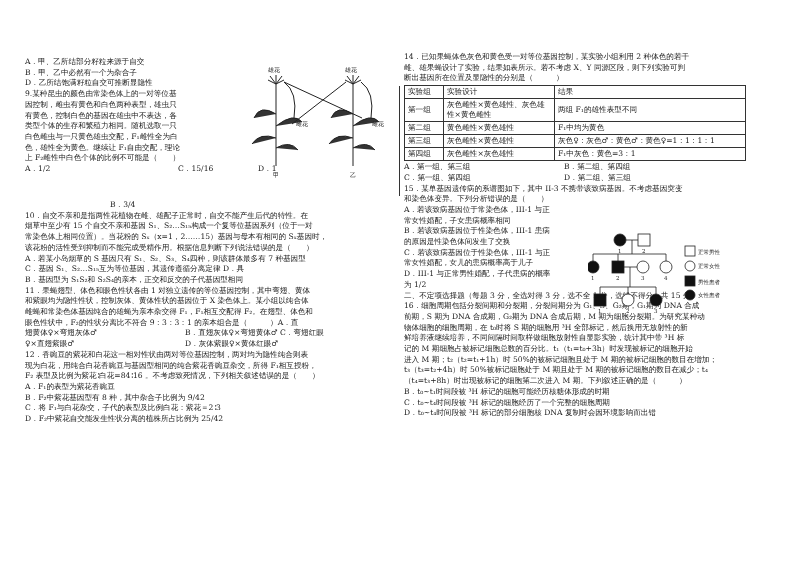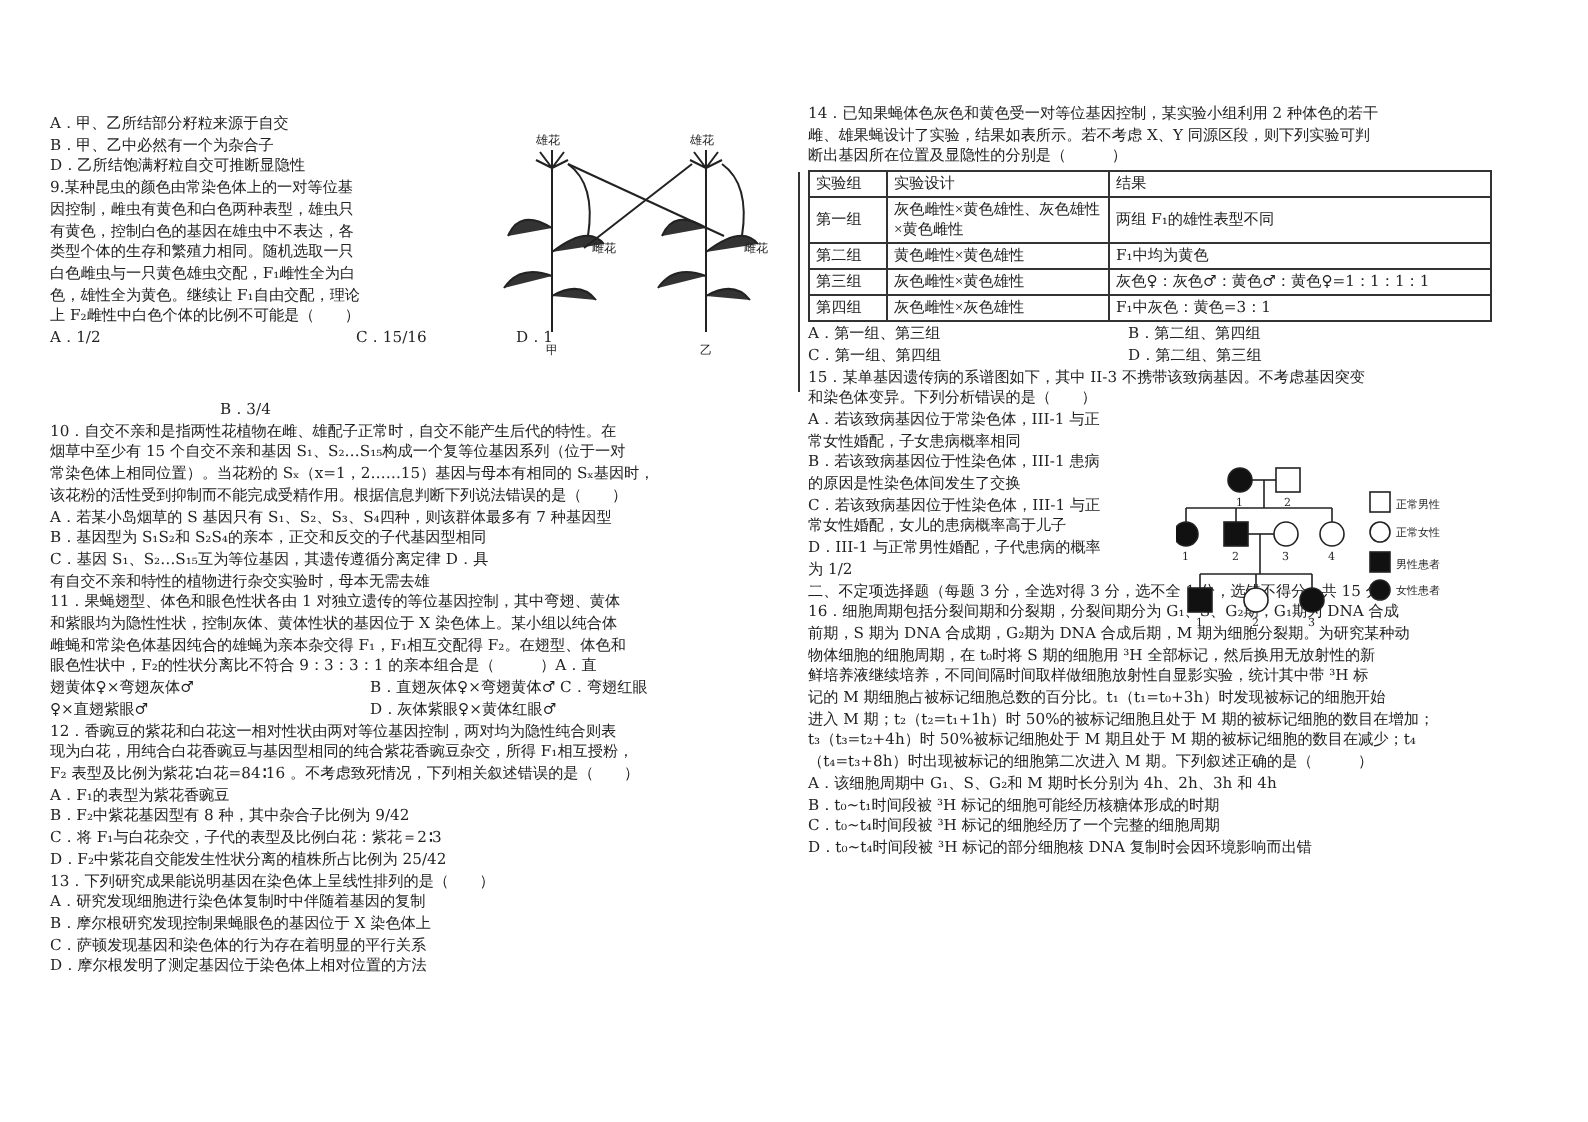--- a/index.html
+++ b/index.html
@@ -11,21 +11,21 @@
   .col-right { left: 404px; top: 52px; width: 376px; }
   .line { white-space: nowrap; display: block; }
   .opts4 { display: flex; white-space: nowrap; }
   .opts4 span { display: inline-block; }
   .opt-a { width: 85px; } .opt-b { width: 68px; margin-top: 36px; } .opt-c { width: 80px; }
   .two-col { display: flex; white-space: nowrap; }
   .two-col span:first-child { width: 160px; display: inline-block; }
   table.exp { border-collapse: collapse; width: 342px; margin-top: 1px; margin-bottom: 1px; }
   table.exp td { border: 1px solid #333; padding: 1px 3px; vertical-align: middle; font-size: 7.6px; line-height: 10px; }
   table.exp td.c1 { width: 32px; margin-left: 34px; }
-  table.exp td.c2 { width: 104px; font-family: Liberation Serif, serif; }
+  table.exp td.c2 { width: 104px; }
   .fig-plants { position: absolute; left: 238px; top: 64px; width: 160px; height: 120px; }
   .q15-block { position: relative; }
   .q15-text { width: 160px; }
   .pedigree { position: absolute; left: 163px; top: 226px; width: 200px; height: 95px; }
   .fig-vline { position: absolute; left: 399px; top: 86px; width: 1px; height: 110px; background: #333; }
 </style>
 </head>
 <body>
 
 <div class="page">
@@ -50,23 +50,22 @@
         <span class="opt-c">C．15/16</span>
         <span>D．1</span>
       </div>
     </div>
     <div>
       <span class="line">10．自交不亲和是指两性花植物在雌、雄配子正常时，自交不能产生后代的特性。在</span>
       <span class="line">烟草中至少有 15 个自交不亲和基因 S₁、S₂…S₁₅构成一个复等位基因系列（位于一对</span>
       <span class="line">常染色体上相同位置）。当花粉的 Sₓ（x=1，2……15）基因与母本有相同的 Sₓ基因时，</span>
       <span class="line">该花粉的活性受到抑制而不能完成受精作用。根据信息判断下列说法错误的是（　　）</span>
       <span class="line">A．若某小岛烟草的 S 基因只有 S₁、S₂、S₃、S₄四种，则该群体最多有 7 种基因型</span>
+      <span class="line">C．基因 S₁、S₂…S₁₅互为等位基因，其遗传遵循分离定律 D．具</span>
       <span class="line">B．基因型为 S₁S₂和 S₂S₄的亲本，正交和反交的子代基因型相同</span>
-      <span class="line">C．基因 S₁、S₂…S₁₅互为等位基因，其遗传遵循分离定律 D．具</span>
-      <span class="line">有自交不亲和特性的植物进行杂交实验时，母本无需去雄</span>
     </div>
     <div>
       <span class="line">11．果蝇翅型、体色和眼色性状各由 1 对独立遗传的等位基因控制，其中弯翅、黄体</span>
       <span class="line">和紫眼均为隐性性状，控制灰体、黄体性状的基因位于 X 染色体上。某小组以纯合体</span>
       <span class="line">雌蝇和常染色体基因纯合的雄蝇为亲本杂交得 F₁，F₁相互交配得 F₂。在翅型、体色和</span>
       <span class="line">眼色性状中，F₂的性状分离比不符合 9：3：3：1 的亲本组合是（　　　）A．直</span>
       <div class="two-col">
         <span>翅黄体♀×弯翅灰体♂</span>
         <span>B．直翅灰体♀×弯翅黄体♂ C．弯翅红眼</span>
       </div>
@@ -76,27 +75,20 @@
       </div>
     </div>
     <div>
       <span class="line">12．香豌豆的紫花和白花这一相对性状由两对等位基因控制，两对均为隐性纯合则表</span>
       <span class="line">现为白花，用纯合白花香豌豆与基因型相同的纯合紫花香豌豆杂交，所得 F₁相互授粉，</span>
       <span class="line">F₂ 表型及比例为紫花∶白花=84∶16 。不考虑致死情况，下列相关叙述错误的是（　　）</span>
       <span class="line">A．F₁的表型为紫花香豌豆</span>
       <span class="line">B．F₂中紫花基因型有 8 种，其中杂合子比例为 9/42</span>
       <span class="line">C．将 F₁与白花杂交，子代的表型及比例白花：紫花＝2∶3</span>
       <span class="line">D．F₂中紫花自交能发生性状分离的植株所占比例为 25/42</span>
-    </div>
-    <div>
-      <span class="line">13．下列研究成果能说明基因在染色体上呈线性排列的是（　　）</span>
-      <span class="line">A．研究发现细胞进行染色体复制时中伴随着基因的复制</span>
-      <span class="line">B．摩尔根研究发现控制果蝇眼色的基因位于 X 染色体上</span>
-      <span class="line">C．萨顿发现基因和染色体的行为存在着明显的平行关系</span>
-      <span class="line">D．摩尔根发明了测定基因位于染色体上相对位置的方法</span>
     </div>
   </div>
 
   <div class="fig-plants">
     <svg width="160" height="120" viewBox="0 0 160 120">
       <g stroke="#222" fill="none" stroke-width="1">
 
         <line x1="38" y1="20" x2="38" y2="102"></line>
         <path d="M38 20 l-8 -4 M38 20 l8 -4 M38 20 l-6 -8 M38 20 l6 -8 M38 20 l0 -9"></path>
         <path d="M38 50 q-16 -10 -22 4" fill="#333"></path>
@@ -189,21 +181,20 @@
 
     <div>
       <span class="line">16．细胞周期包括分裂间期和分裂期，分裂间期分为 G₁、S、G₂期，G₁期为 DNA 合成</span>
       <span class="line">前期，S 期为 DNA 合成期，G₂期为 DNA 合成后期，M 期为细胞分裂期。为研究某种动</span>
       <span class="line">物体细胞的细胞周期，在 t₀时将 S 期的细胞用 ³H 全部标记，然后换用无放射性的新</span>
       <span class="line">鲜培养液继续培养，不同间隔时间取样做细胞放射性自显影实验，统计其中带 ³H 标</span>
       <span class="line">记的 M 期细胞占被标记细胞总数的百分比。t₁（t₁=t₀+3h）时发现被标记的细胞开始</span>
       <span class="line">进入 M 期；t₂（t₂=t₁+1h）时 50%的被标记细胞且处于 M 期的被标记细胞的数目在增加；</span>
       <span class="line">t₃（t₃=t₂+4h）时 50%被标记细胞处于 M 期且处于 M 期的被标记细胞的数目在减少；t₄</span>
       <span class="line">（t₄=t₃+8h）时出现被标记的细胞第二次进入 M 期。下列叙述正确的是（　　　）</span>
-      <span class="line">A．该细胞周期中 G₁、S、G₂和 M 期时长分别为 4h、2h、3h 和 4h</span>
       <span class="line">B．t₀~t₁时间段被 ³H 标记的细胞可能经历核糖体形成的时期</span>
       <span class="line">C．t₀~t₄时间段被 ³H 标记的细胞经历了一个完整的细胞周期</span>
       <span class="line">D．t₀~t₄时间段被 ³H 标记的部分细胞核 DNA 复制时会因环境影响而出错</span>
     </div>
   </div>
 
   <div class="pedigree" style="left:588px; top:230px;">
     <svg width="200" height="95" viewBox="0 0 200 95">
       <g stroke="#222" stroke-width="0.8" fill="none">
 

